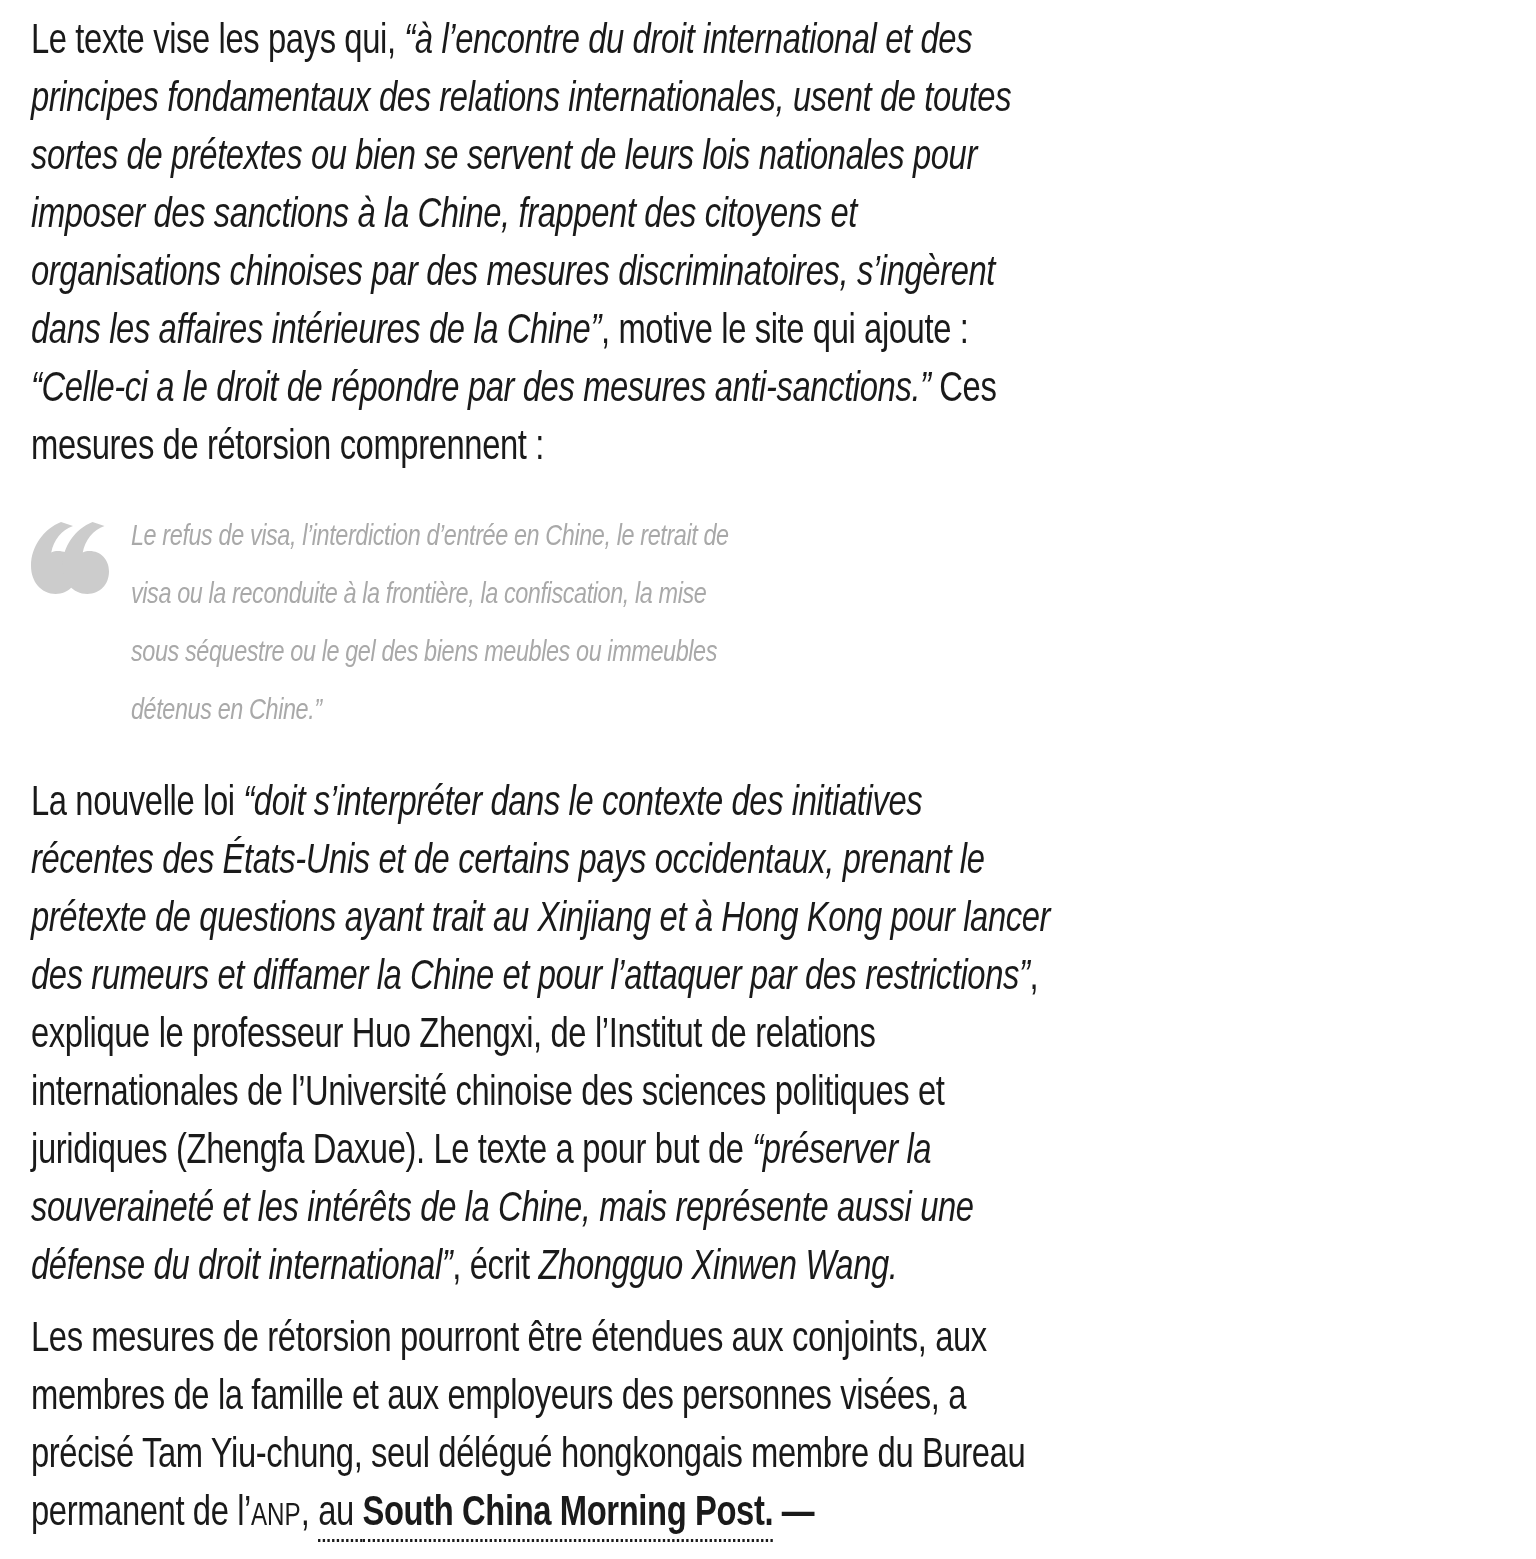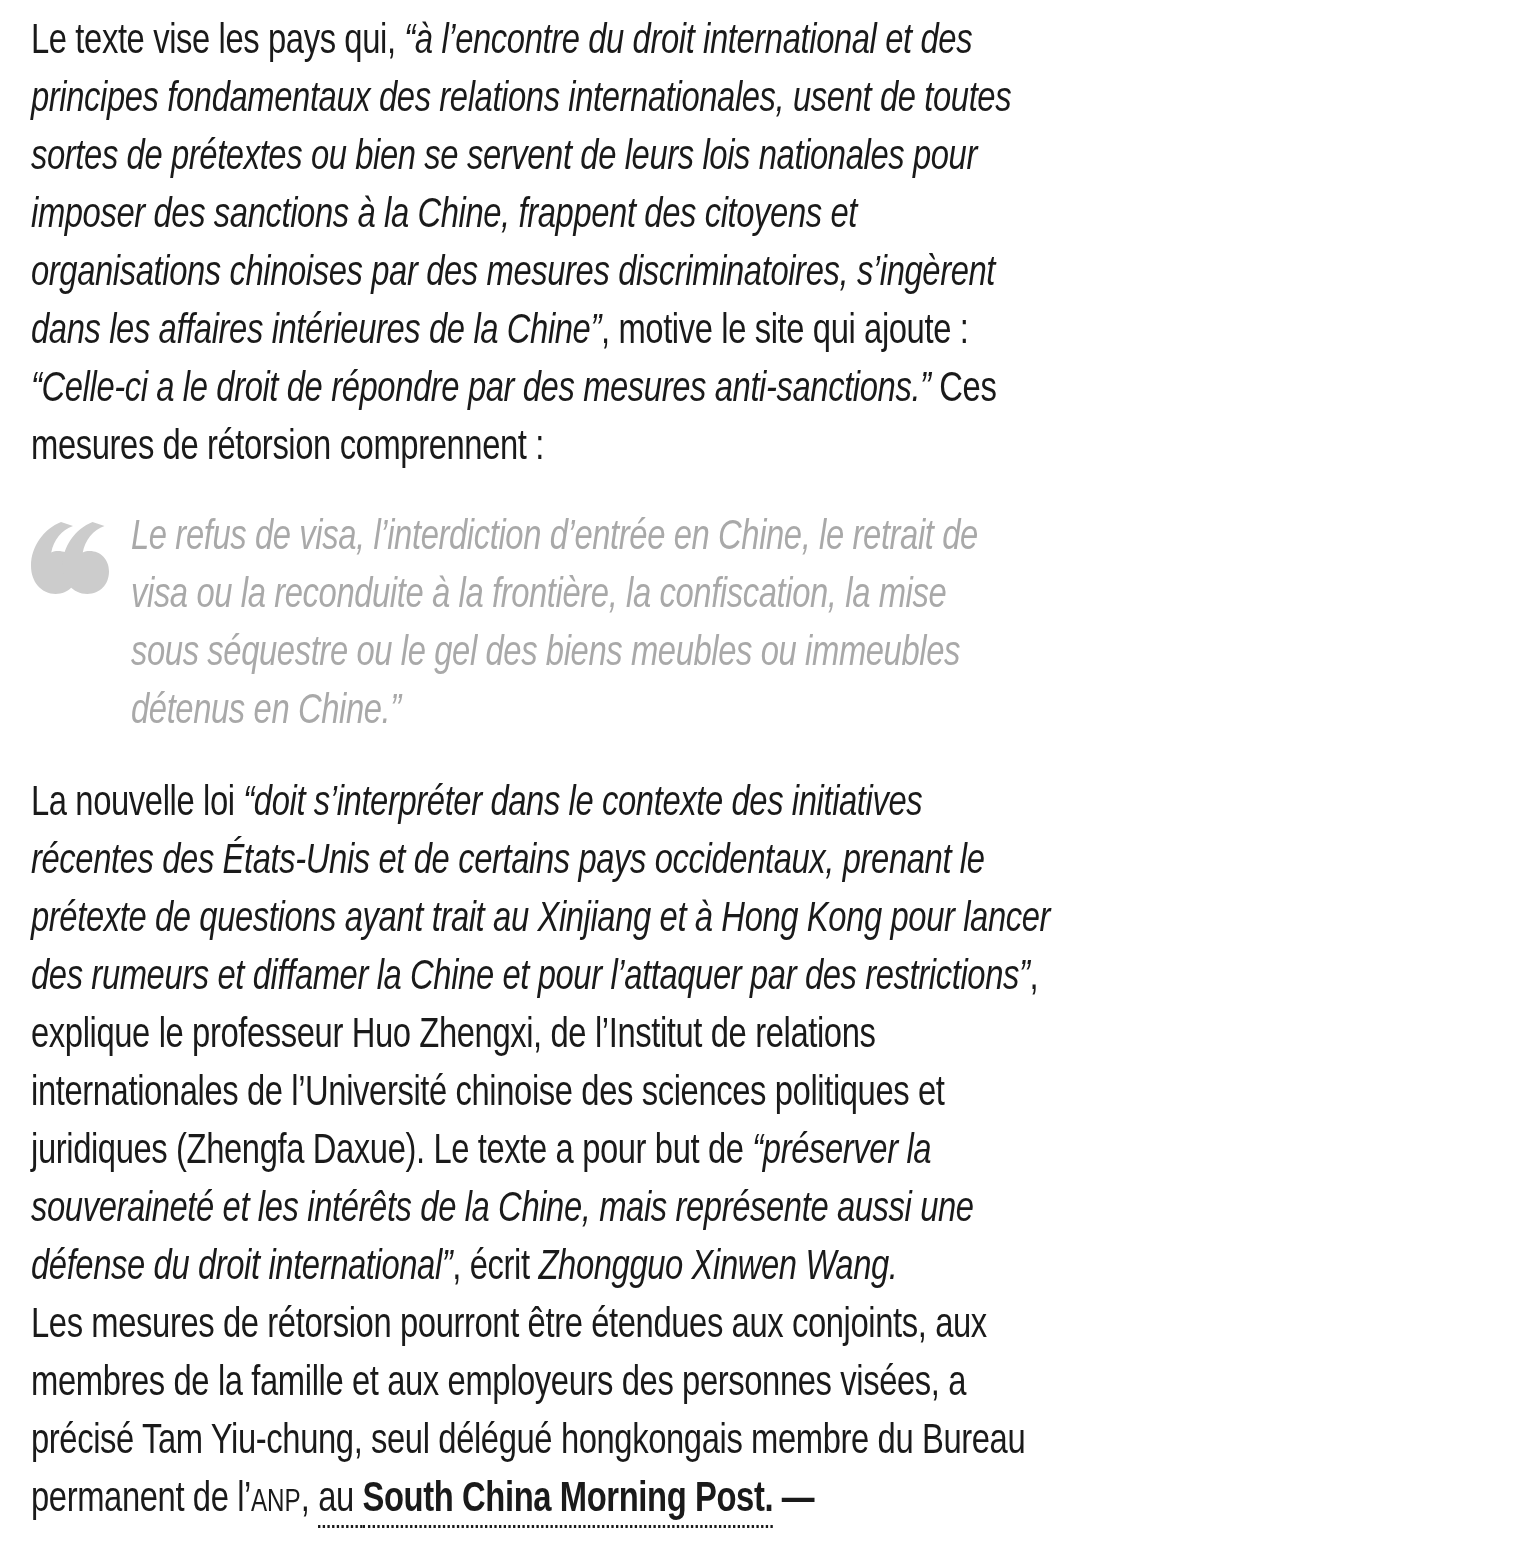--- a/index.html
+++ b/index.html
@@ -9,24 +9,24 @@
     color:#1a1a1a;
   }
   .content{padding:10px 0 0 31px;}
   .para{font-size:42px;line-height:58px;letter-spacing:-0.5px;}
   .line{white-space:nowrap;height:58px;transform:scaleX(0.78);transform-origin:0 50%;}
   .it{font-style:italic;}
   .bd{font-weight:bold;}
   .sc{font-size:31px;letter-spacing:0;}
   .lnk{border-bottom:3px dotted #1a1a1a;padding-bottom:5px;cursor:pointer;}
   .para-2{margin-top:34px;}
-  .para-3{}
+  .para-3{margin-top:14px;}
   .bquote{
     position:relative;margin-top:32px;padding-left:100px;
-    color:#a9a9a9;font-size:42px;line-height:58px;letter-spacing:-0.5px;
+    color:#a9a9a9;font-size:30px;line-height:58px;letter-spacing:-0.5px;
   }
   .bq-mark{position:absolute;left:0;top:16px;width:78px;height:72px;color:#cccccc;}
   .bq-mark svg{display:block;width:78px;height:72px;}
 </style>
 </head>
 <body>
 
 <main class="content">
 
   <div class="para para-1">

